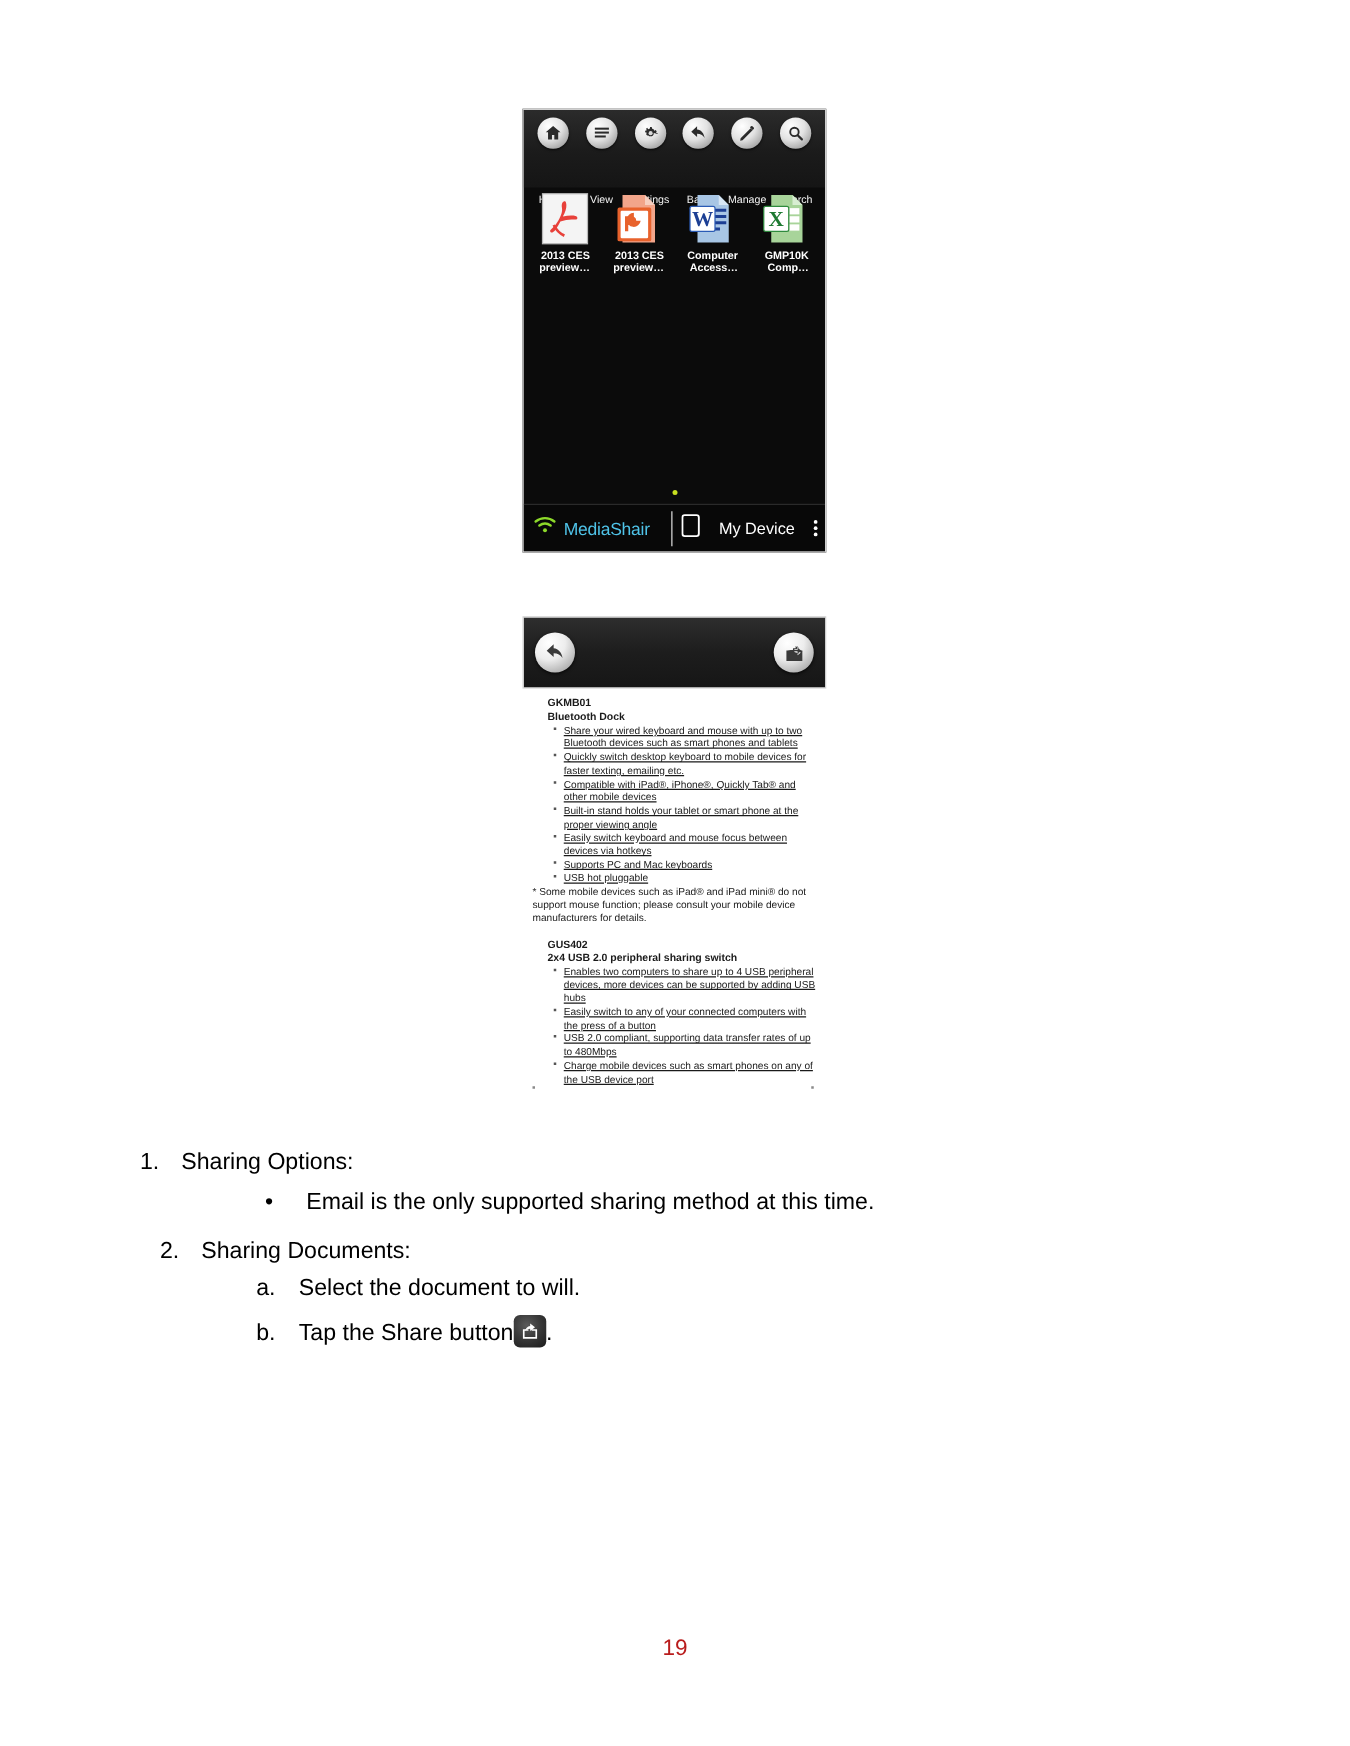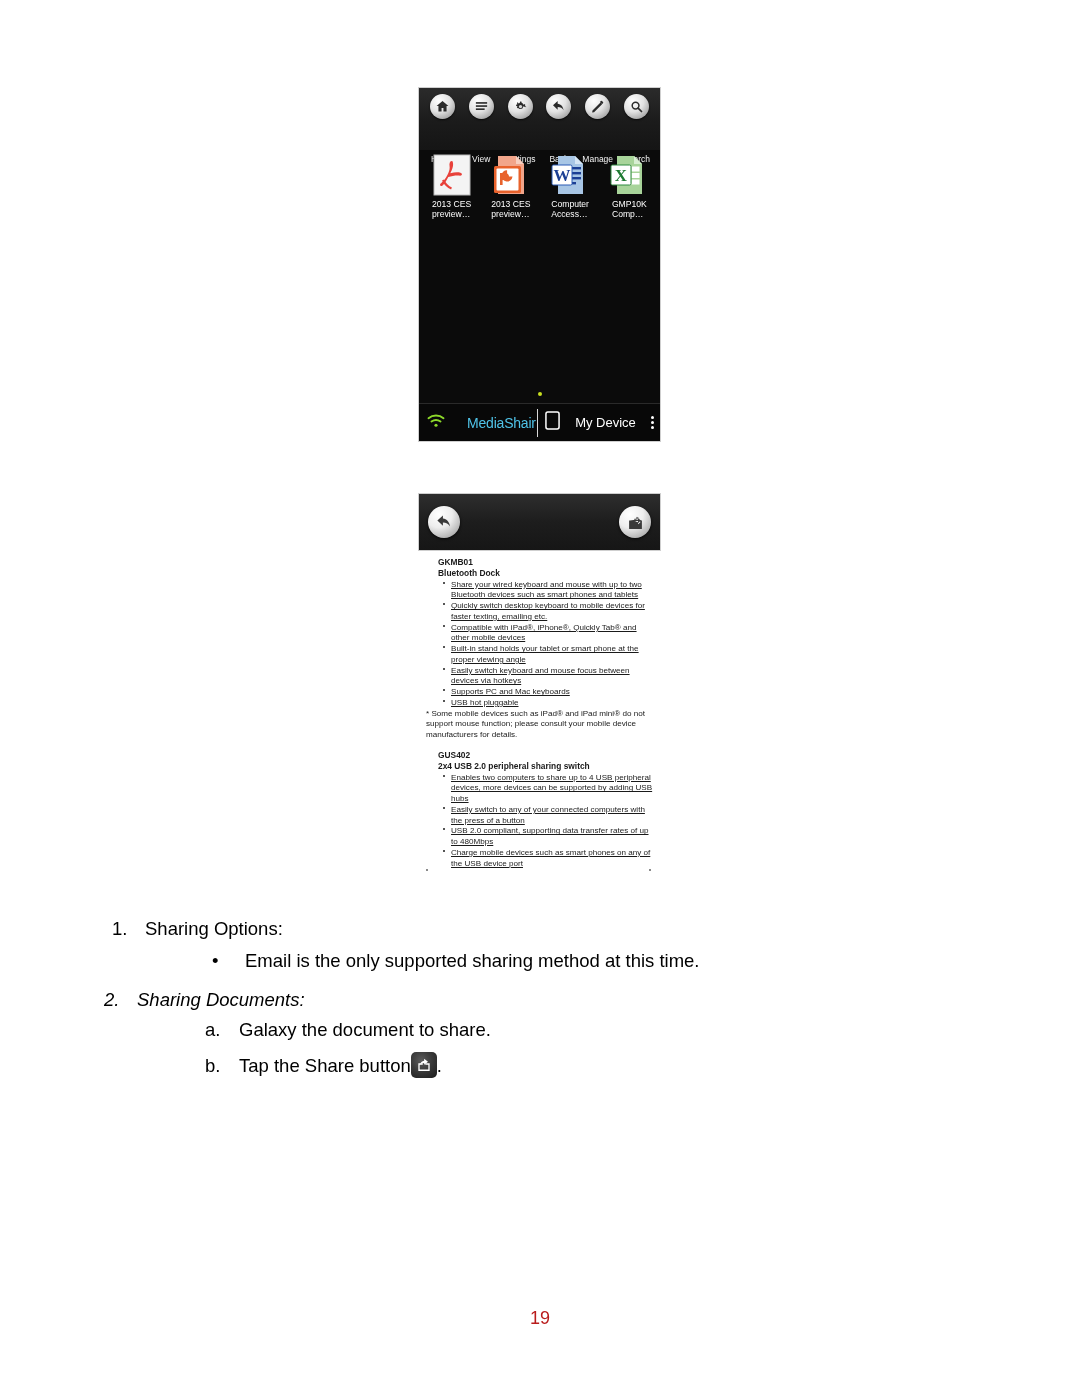--- a/index.html
+++ b/index.html
@@ -84,24 +84,25 @@
   }
   .file-icon {
     width: 42px;
     height: 42px;
     position: relative;
   }
   .file-name {
     margin-top: 3px;
     font-size: 8.6px;
     color: #ffffff;
-    text-align: left;
+    text-align: right;
     line-height: 1.18;
     white-space: nowrap;
     font-family: "Liberation Sans", sans-serif;
+    font-weight: bold;
   }
   .page-dot {
     position: absolute;
     left: 50%;
     bottom: 45px;
     width: 4px;
     height: 4px;
     margin-left: -2px;
     border-radius: 50%;
     background: #c8e020;
@@ -111,21 +112,21 @@
     left: 0; right: 0; bottom: 0;
     height: 37px;
     background: #080808;
     border-top: 1px solid #2a2a2a;
     display: flex;
     align-items: center;
   }
   .bb-left {
     display: flex;
     align-items: center;
-    gap: 22px;
+    gap: 6px;
     padding-left: 8px;
     width: 118px;
     box-sizing: border-box;
     text-align: center;
   }
   .bb-brand {
     font-size: 14px;
     color: #4fc3e8;
     font-family: "Liberation Sans", sans-serif;
     letter-spacing: -0.2px;
@@ -267,21 +268,21 @@
 
   .ol-item {
     position: absolute;
     font-size: 18.5px;
     white-space: nowrap;
   }
   .num-1 { left: 112px; top: 918px; }
   .num-1 .mark { display:inline-block; width:33px; }
   .bullet-1 { left: 212px; top: 950px; }
   .bullet-1 .mark { display:inline-block; width:33px; }
-  .num-2 { left: 104px; top: 989px; font-style: italic; }
+  .num-2 { left: 128px; top: 989px; }
   .num-2 .mark { display:inline-block; width:33px; }
   .sub-a { left: 205px; top: 1019px; }
   .sub-a .mark { display:inline-block; width:34px; }
   .sub-b { left: 205px; top: 1052px; }
   .sub-b .mark { display:inline-block; width:34px; }
 
   .inline-share {
     display: inline-block;
     width: 26px;
     height: 26px;
@@ -539,21 +540,21 @@
 
   <div class="ol-item bullet-1">
     <span class="mark">•</span><span>Email is the only supported sharing method at this time.</span>
   </div>
 
   <div class="ol-item num-2">
     <span class="mark">2.</span><span>Sharing Documents:</span>
   </div>
 
   <div class="ol-item sub-a">
-    <span class="mark">a.</span><span>Galaxy the document to share.</span>
+    <span class="mark">a.</span><span>Select the document to will.</span>
   </div>
 
   <div class="ol-item sub-b">
     <span class="mark">b.</span><span>Tap the Share button</span><span class="inline-share"><svg width="16" height="16" viewBox="0 0 24 24">
           <path fill="#ffffff" d="M3.5 9.5h6.6v2H5.5v7.4h13V11.5h-4.6v-2h6.6v11.4h-17z"></path>
           <path fill="#ffffff" d="M12.2 2.6 18 7.2l-5.8 4.6V9.1c-2.6.1-4.6 1-6.1 2.7.5-3.4 2.8-5.6 6.1-6.1z"></path>
         </svg></span><span>.</span>
   </div>
 
   <div class="page-number">19</div>

